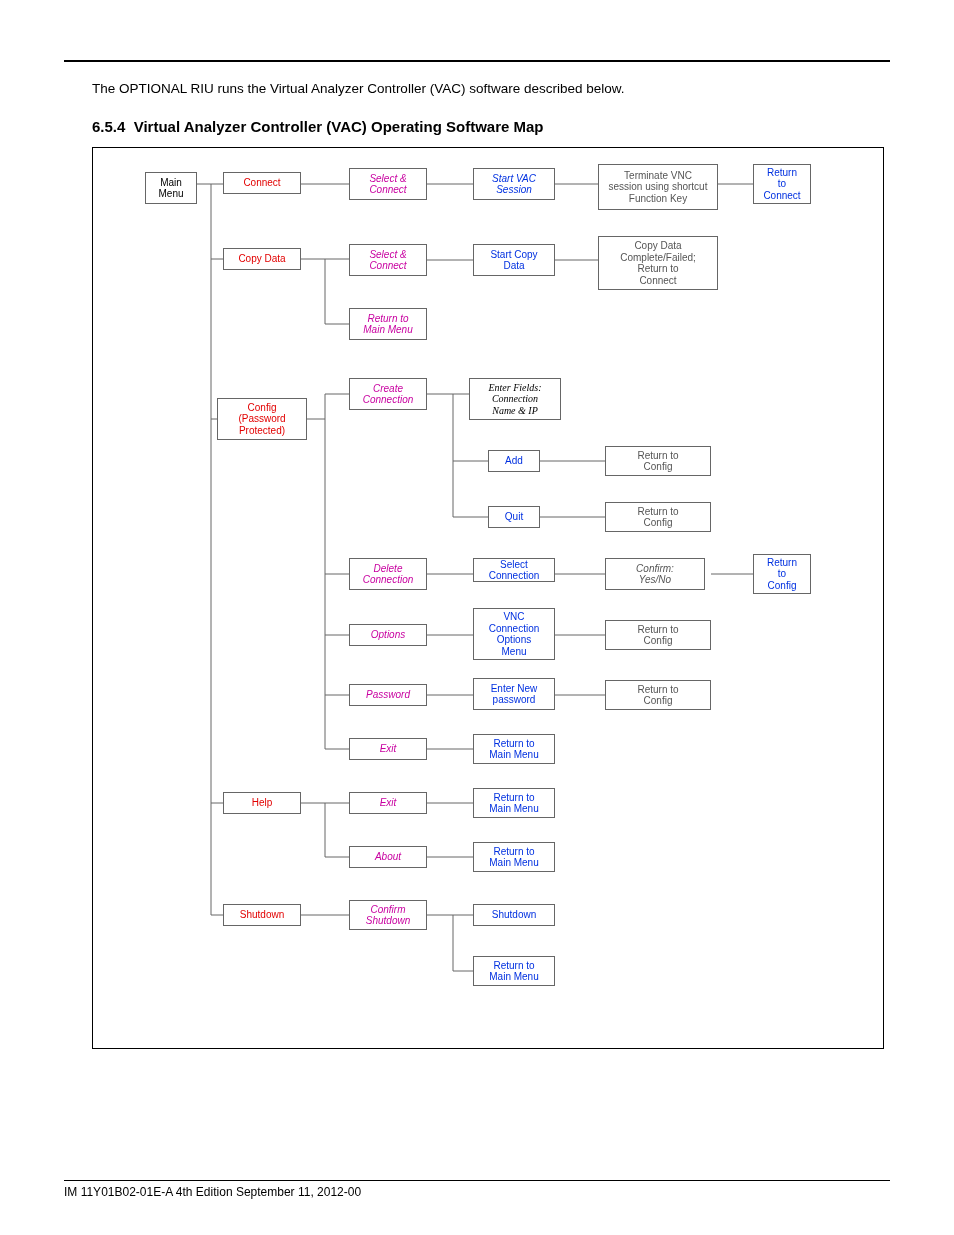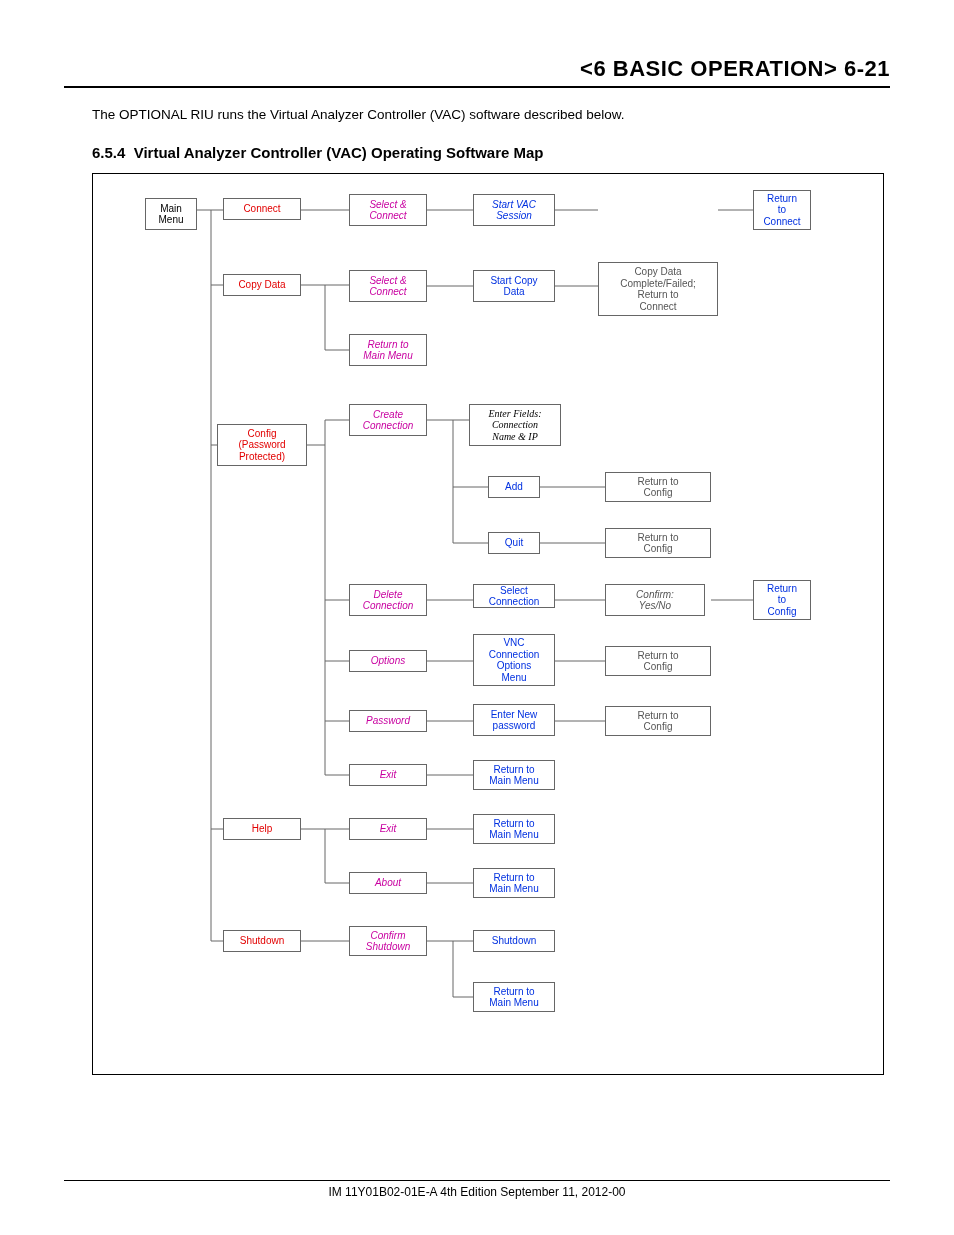--- a/index.html
+++ b/index.html
@@ -9,39 +9,39 @@
   .sec{font-size:15px;font-weight:bold;margin:4px 0 6px 28px}
   .body{font-size:13.5px;margin:12px 0 20px 28px;line-height:1.35}
   .diagram{margin:12px 0 0 28px;border:1px solid #000;width:790px;height:900px;position:relative;font-size:10px;line-height:1.15}
   .box{position:absolute;border:1px solid #666;background:#fff;text-align:center;display:flex;align-items:center;justify-content:center;padding:2px 4px;box-sizing:border-box}
   .red{color:#e20000}
   .mag{color:#c800a0;font-style:italic}
   .blue{color:#0030e0;font-style:italic}
   .blue2{color:#0030e0}
   .gray{color:#555}
   .serif{font-family:"Times New Roman",serif;font-style:italic}
-  .ftr{position:absolute;bottom:36px;left:64px;right:64px;text-align:center;font-size:12px}
+  .ftr{position:absolute;bottom:36px;left:64px;right:64px;text-align:left;font-size:12px}
   .frule{border:none;border-top:1px solid #000;margin:0 0 4px 0}
   svg{position:absolute;top:0;left:0;pointer-events:none}
 </style>
 </head>
 <body>
 
 <div class="page">
-  <div class="hdr">&lt;6 BASIC OPERATION&gt;  6-21</div>
   <hr class="rule">
   <div class="body">The OPTIONAL RIU runs the Virtual Analyzer Controller (VAC) software described below.</div>
   <div class="sec"><span>6.5.4</span>&nbsp;&nbsp;<span>Virtual Analyzer Controller (VAC)   Operating Software Map</span></div>
 
   <div class="diagram">
 
     <div class="box" style="left:52px;top:24px;width:52px;height:32px">Main<br>Menu</div>
     <div class="box red" style="left:130px;top:24px;width:78px;height:22px">Connect</div>
     <div class="box mag" style="left:256px;top:20px;width:78px;height:32px">Select &amp;<br>Connect</div>
     <div class="box blue" style="left:380px;top:20px;width:82px;height:32px">Start VAC<br>Session</div>
+    <div class="box gray" style="left:505px;top:16px;width:120px;height:46px">Terminate VNC<br>session using shortcut<br>Function Key</div>
     <div class="box blue2" style="left:660px;top:16px;width:58px;height:40px">Return<br>to<br>Connect</div>
 
     <div class="box red" style="left:130px;top:100px;width:78px;height:22px">Copy Data</div>
     <div class="box mag" style="left:256px;top:96px;width:78px;height:32px">Select &amp;<br>Connect</div>
     <div class="box blue2" style="left:380px;top:96px;width:82px;height:32px">Start Copy<br>Data</div>
     <div class="box gray" style="left:505px;top:88px;width:120px;height:54px">Copy Data<br>Complete/Failed;<br>Return to<br>Connect</div>
     <div class="box mag" style="left:256px;top:160px;width:78px;height:32px">Return to<br>Main Menu</div>
 
     <div class="box red" style="left:124px;top:250px;width:90px;height:42px">Config<br>(Password<br>Protected)</div>
     <div class="box mag" style="left:256px;top:230px;width:78px;height:32px">Create<br>Connection</div>

